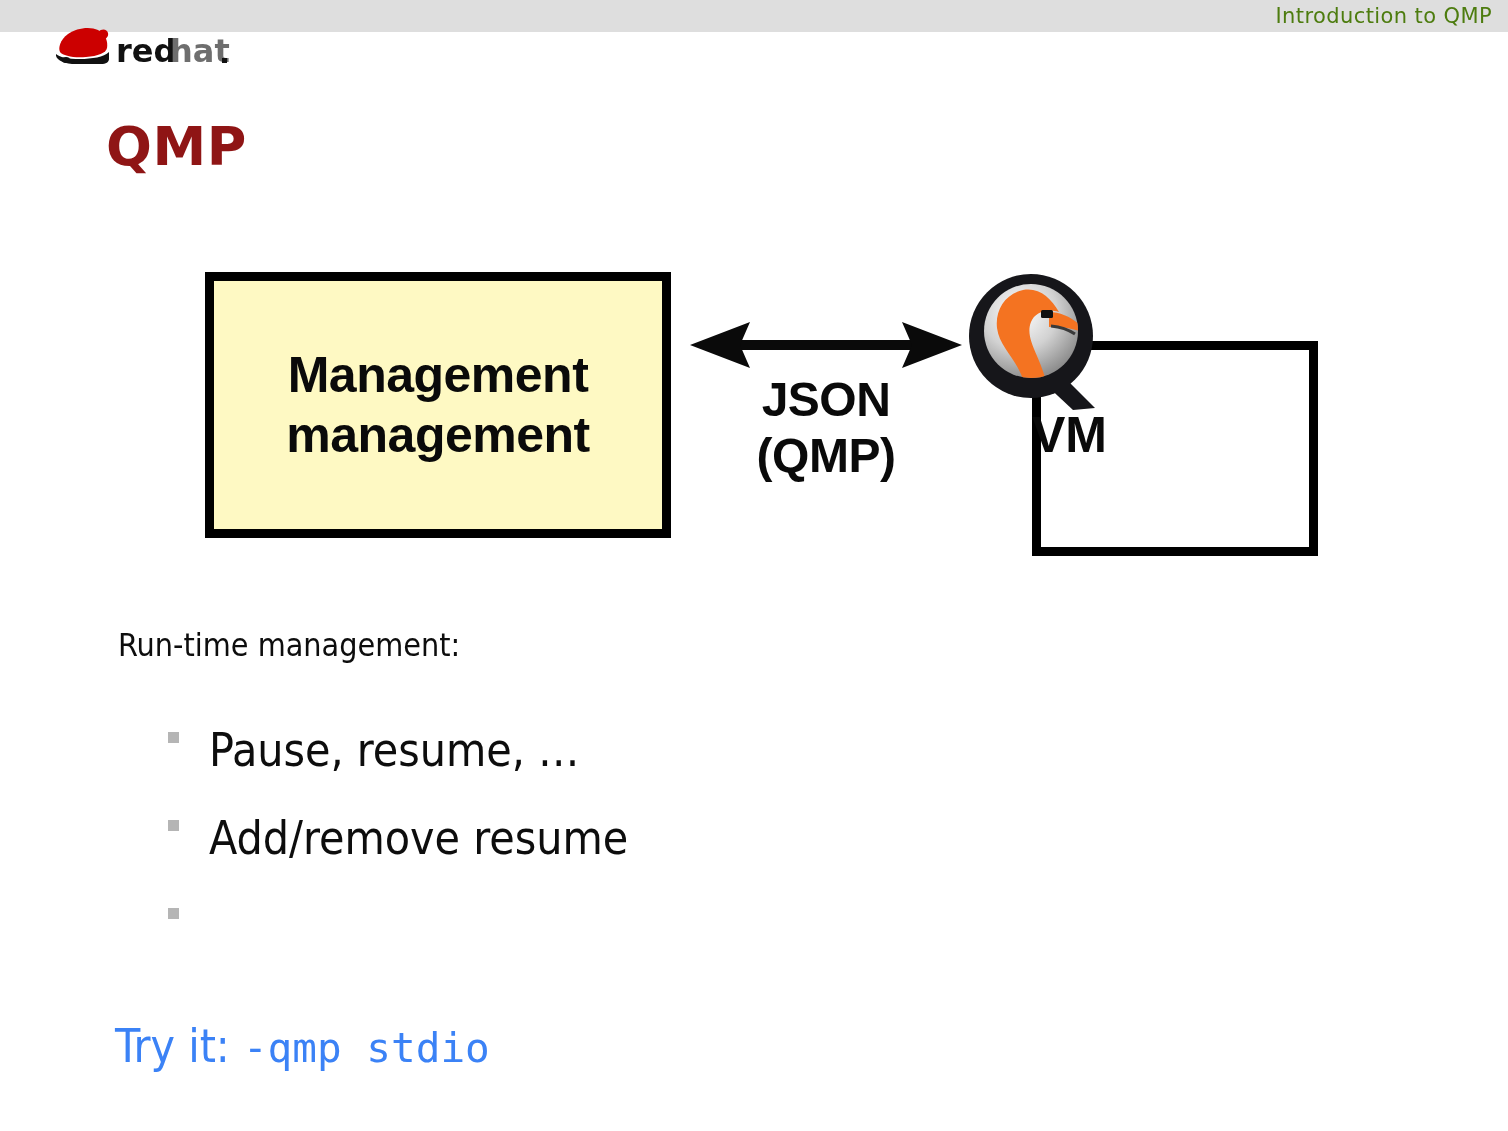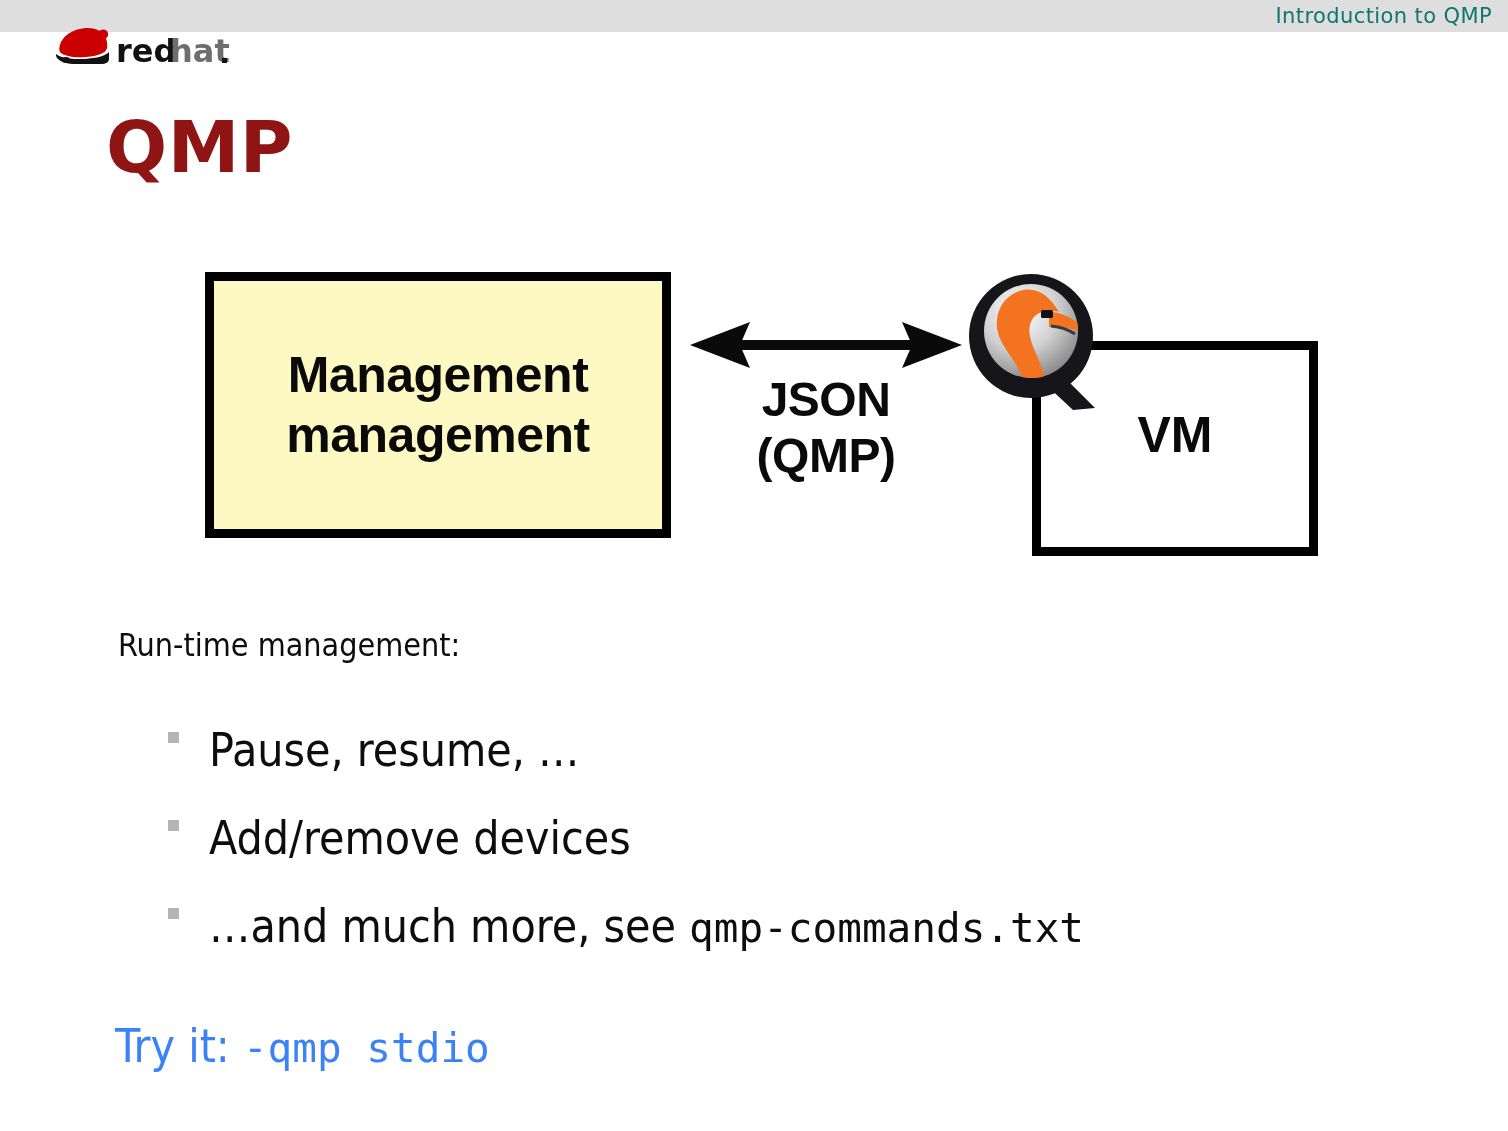--- a/index.html
+++ b/index.html
@@ -28,42 +28,42 @@
     background: #dedede;
   }
   .header-title {
     position: absolute;
     right: 16px;
     top: 3px;
     font-family: "DejaVu Sans", sans-serif;
     font-size: 21px;
     font-weight: 400;
     letter-spacing: 0.4px;
-    color: #0f766e;
+    color: #4d7c0f;
     line-height: 26px;
     white-space: nowrap;
   }
 
   
   .logo {
     position: absolute;
     left: 46px;
     top: 18px;
     width: 200px;
     height: 52px;
   }
   .logo svg { display: block; }
 
   
   .slide-title {
     position: absolute;
     left: 106px;
     top: 116px;
     font-family: "DejaVu Sans", sans-serif;
-    font-size: 72px;
+    font-size: 54px;
     font-weight: bold;
     color: #8f1515;
     letter-spacing: 0.5px;
     line-height: 62px;
     white-space: nowrap;
   }
 
   
   .diagram { position: absolute; left: 0; top: 0; width: 1508px; height: 600px; }
 
@@ -120,21 +120,21 @@
     width: 268px;
     height: 197px;
     border: 9px solid #000000;
     background: transparent;
   }
   .vm-label {
     position: absolute;
     left: 1032px;
     top: 405px;
     width: 286px;
-    text-align: center;
+    text-align: left;
     font-family: "Liberation Sans", sans-serif;
     font-size: 50px;
     font-weight: bold;
     color: #0a0a0a;
     line-height: 60px;
     white-space: nowrap;
   }
   .qemu-logo {
     position: absolute;
     left: 965px;
@@ -290,24 +290,23 @@
   <div class="body-text">
     <div class="lead">Run-time management:</div>
 
     <div class="bullets">
       <div class="bullet-row">
         <span class="bullet-marker"></span>
         <span class="bullet-text"><span>Pause, resume, …</span></span>
       </div>
       <div class="bullet-row">
         <span class="bullet-marker"></span>
-        <span class="bullet-text"><span>Add/remove devices</span></span>
+        <span class="bullet-text"><span>Add/remove resume</span></span>
       </div>
       <div class="bullet-row">
         <span class="bullet-marker"></span>
-        <span class="bullet-text"><span>…and much more, see </span><span class="mono">qmp-commands.txt</span></span>
       </div>
     </div>
 
     <div class="tryit"><span>Try it: </span><span class="mono">-qmp stdio</span></div>
   </div>
 
 </div>
 
 </body></html>

